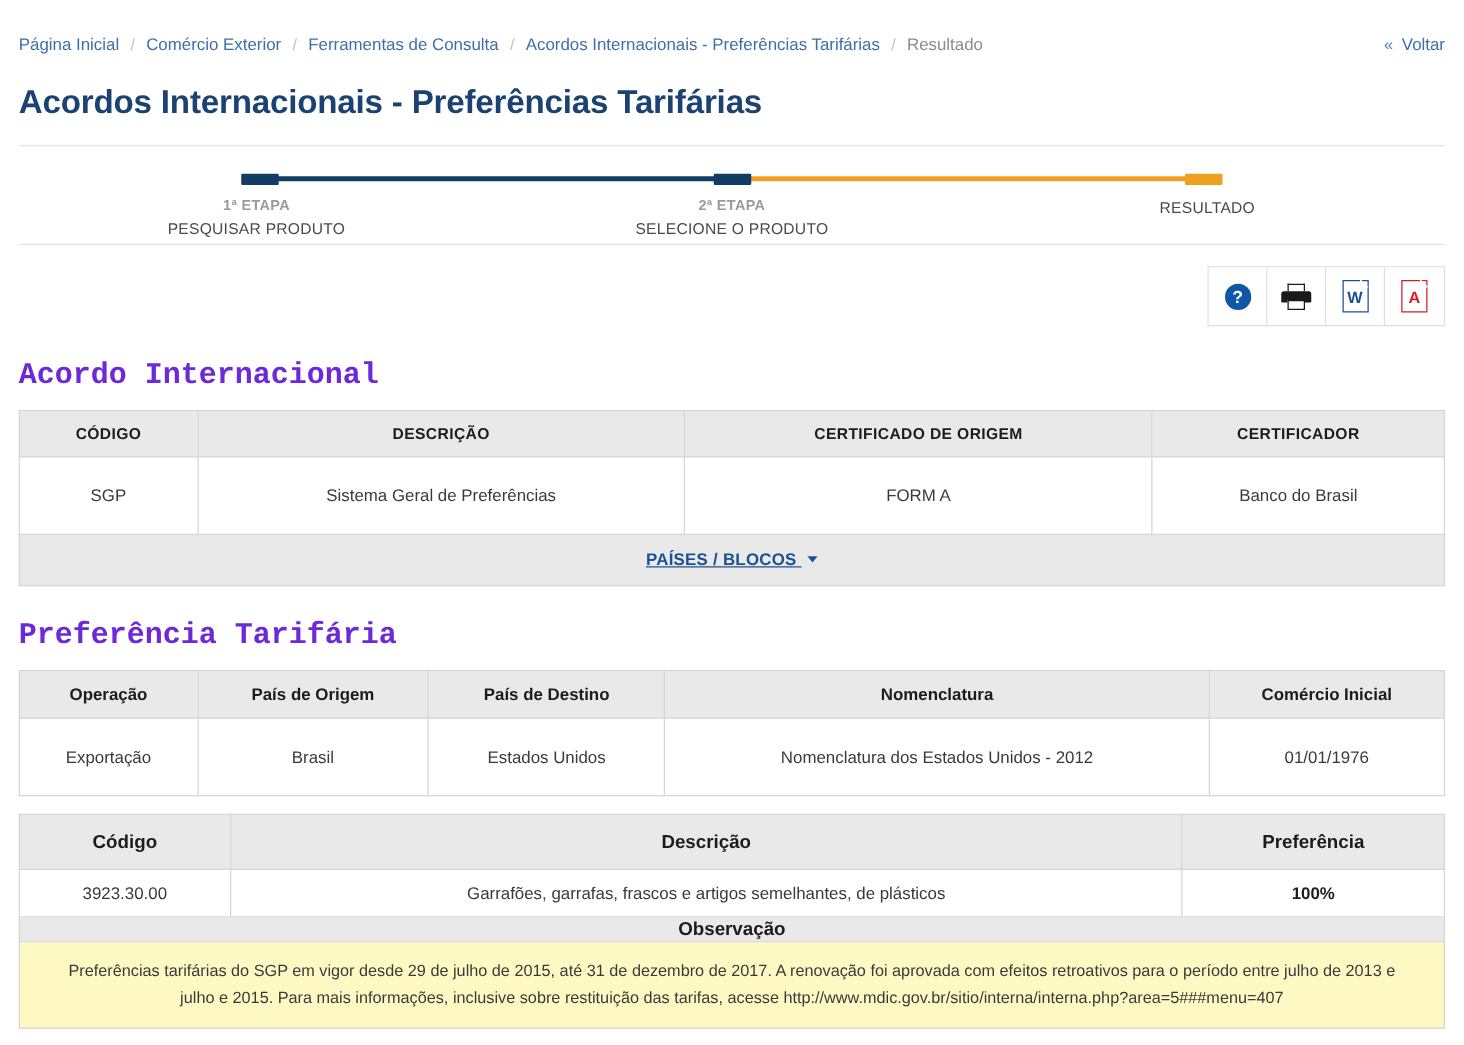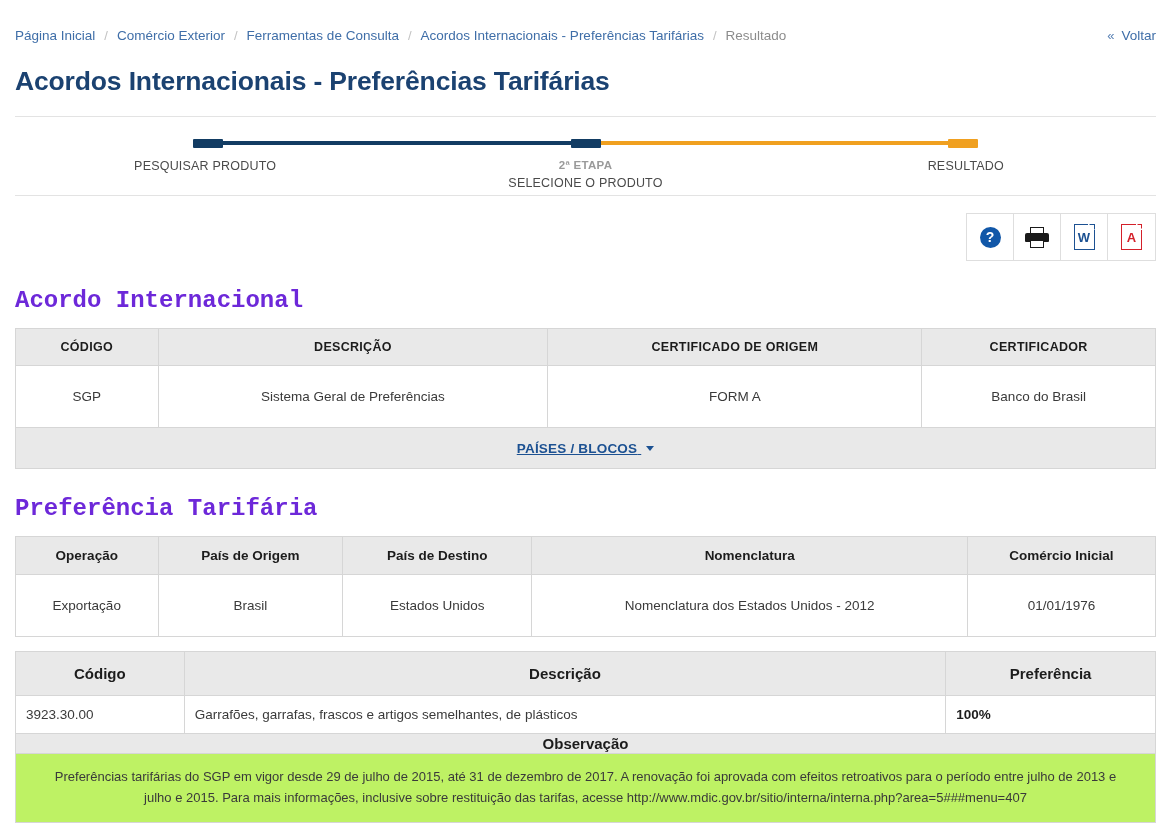--- a/index.html
+++ b/index.html
@@ -259,35 +259,36 @@
     padding: 13px 8px;
     font-size: 15px;
     font-weight: bold;
     color: #1c1c1c;
     text-align: center;
   }
   table.prod td {
     background: #fff;
     border: 1px solid #d6d6d6;
     padding: 11px 10px;
+    text-align: center;
     color: #3a3a3a;
   }
   table.prod td.pref { font-weight: bold; color: #1c1c1c; }
   .obs-head {
     background: #e9e9e9;
     border: 1px solid #d6d6d6;
     border-top: none;
     padding: 1px 8px;
     text-align: center;
     font-size: 15px;
     font-weight: bold;
     color: #1c1c1c;
   }
   .obs-body {
-    background: #bef264;
+    background: #fef9c3;
     border: 1px solid #d6d6d6;
     border-top: none;
     padding: 12px 28px 14px 28px;
     text-align: center;
     font-size: 13px;
     line-height: 1.62;
     color: #3a3a3a;
   }
 
   
@@ -351,20 +352,21 @@
     <div class="stepper">
       <div class="stepper-track">
         <div class="seg s1"></div>
         <div class="seg s2"></div>
         <div class="knob k1"></div>
         <div class="knob k2"></div>
         <div class="knob k3"></div>
       </div>
       <div class="steps-labels">
         <div class="step-label">
+          <div class="step-num">1ª ETAPA</div>
           <div class="step-text">PESQUISAR PRODUTO</div>
         </div>
         <div class="step-label">
           <div class="step-num">2ª ETAPA</div>
           <div class="step-text">SELECIONE O PRODUTO</div>
         </div>
         <div class="step-label">
           <div class="step-text">RESULTADO</div>
         </div>
       </div>

